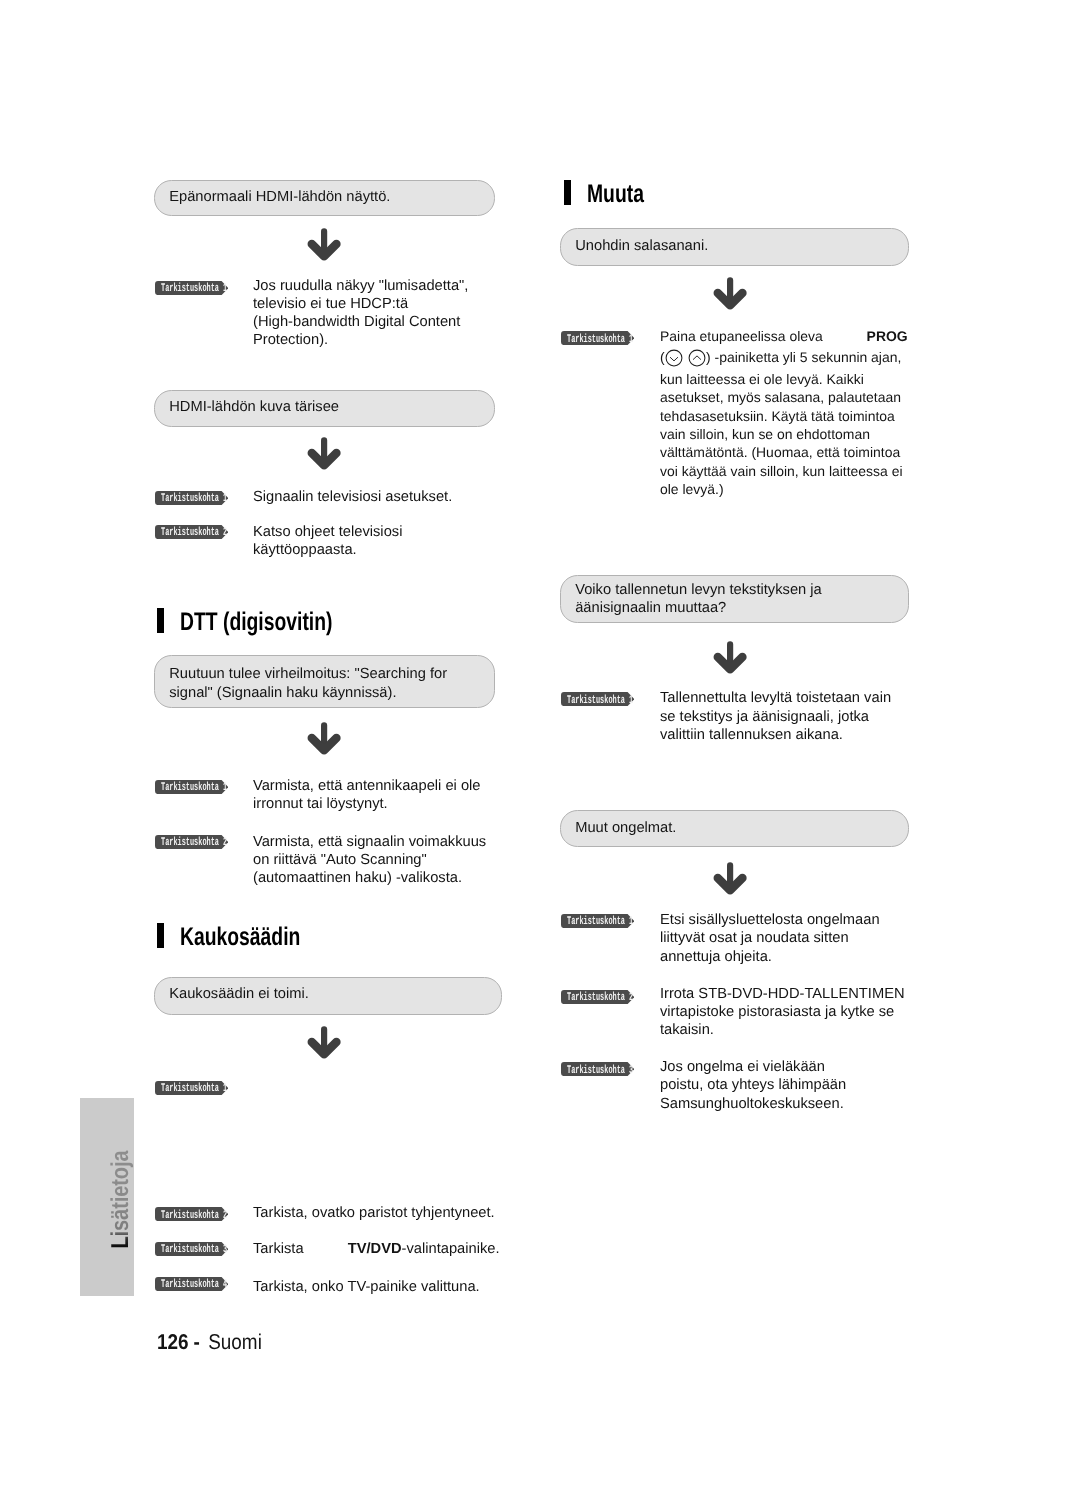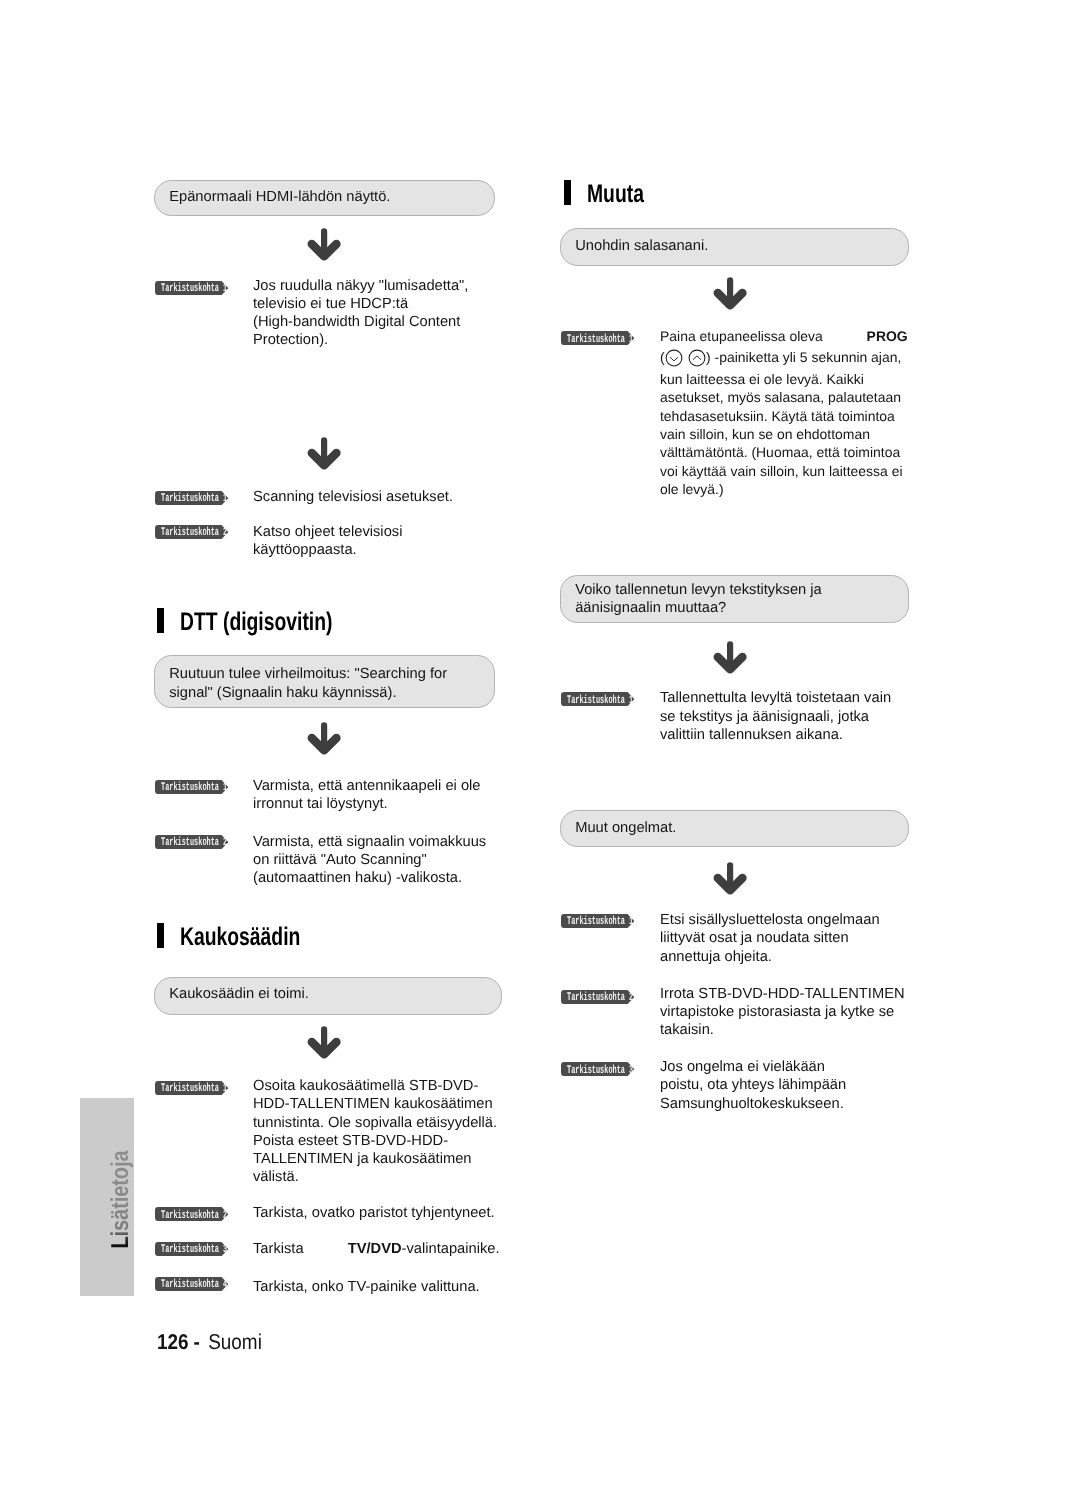--- a/index.html
+++ b/index.html
@@ -74,32 +74,35 @@
         <path d="M3 0 H66.60 L73.40 7.05 L66.60 14.10 H3 A3 3 0 0 1 0 11.10 V3 A3 3 0 0 1 3 0 Z" fill="#4b4b4b"></path>
       </svg>
     <span class="blabel">Tarkistuskohta 1</span>
   </div>
   <div class="ctxt" style="left:253px;top:276.5px">
     <span class="ln">Jos ruudulla näkyy "lumisadetta",</span>
     <span class="ln">televisio ei tue HDCP:tä</span>
     <span class="ln">(High-bandwidth Digital Content</span>
     <span class="ln">Protection).</span>
   </div>
+  <div class="pbox" style="left:154px;top:389.5px;width:341px;height:37px">
+    <div class="ptxt" style="top:7.8px">HDMI-lähdön kuva tärisee</div>
+  </div>
   <div class="arrow" style="left:307px;top:437px"><svg width="36" height="33" viewBox="0 0 36 33">
         <path d="M17.1 3.4 V21.6" stroke="#3e3e3e" stroke-width="6.2" fill="none" stroke-linecap="round"></path>
         <path d="M4.8 16.0 L17.1 28.3 L29.4 16.0" stroke="#3e3e3e" stroke-width="8.5" fill="none" stroke-linecap="round" stroke-linejoin="round"></path>
       </svg></div>
   <div class="badge" style="left:154.5px;top:490.5px;width:73.4px;height:14.1px">
     <svg width="73.4" height="14.1" viewBox="0 0 73.4 14.1" style="display:block">
         <path d="M3 0 H66.60 L73.40 7.05 L66.60 14.10 H3 A3 3 0 0 1 0 11.10 V3 A3 3 0 0 1 3 0 Z" fill="#4b4b4b"></path>
       </svg>
     <span class="blabel">Tarkistuskohta 1</span>
   </div>
   <div class="ctxt" style="left:253px;top:488px">
-    <span class="ln">Scanning televisiosi asetukset.</span>
+    <span class="ln">Signaalin televisiosi asetukset.</span>
   </div>
   <div class="badge" style="left:154.5px;top:524.5px;width:73.4px;height:14.1px">
     <svg width="73.4" height="14.1" viewBox="0 0 73.4 14.1" style="display:block">
         <path d="M3 0 H66.60 L73.40 7.05 L66.60 14.10 H3 A3 3 0 0 1 0 11.10 V3 A3 3 0 0 1 3 0 Z" fill="#4b4b4b"></path>
       </svg>
     <span class="blabel">Tarkistuskohta 2</span>
   </div>
   <div class="ctxt" style="left:253px;top:523px">
     <span class="ln">Katso ohjeet televisiosi</span>
     <span class="ln">käyttöoppaasta.</span>
@@ -146,28 +149,20 @@
   </div>
   <div class="arrow" style="left:307px;top:1026px"><svg width="36" height="33" viewBox="0 0 36 33">
         <path d="M17.1 3.4 V21.6" stroke="#3e3e3e" stroke-width="6.2" fill="none" stroke-linecap="round"></path>
         <path d="M4.8 16.0 L17.1 28.3 L29.4 16.0" stroke="#3e3e3e" stroke-width="8.5" fill="none" stroke-linecap="round" stroke-linejoin="round"></path>
       </svg></div>
   <div class="badge" style="left:154.5px;top:1080.8px;width:73.4px;height:14.1px">
     <svg width="73.4" height="14.1" viewBox="0 0 73.4 14.1" style="display:block">
         <path d="M3 0 H66.60 L73.40 7.05 L66.60 14.10 H3 A3 3 0 0 1 0 11.10 V3 A3 3 0 0 1 3 0 Z" fill="#4b4b4b"></path>
       </svg>
     <span class="blabel">Tarkistuskohta 1</span>
-  </div>
-  <div class="ctxt" style="left:253px;top:1077px">
-    <span class="ln">Osoita kaukosäätimellä STB-DVD-</span>
-    <span class="ln">HDD-TALLENTIMEN kaukosäätimen</span>
-    <span class="ln">tunnistinta. Ole sopivalla etäisyydellä.</span>
-    <span class="ln">Poista esteet STB-DVD-HDD-</span>
-    <span class="ln">TALLENTIMEN ja kaukosäätimen</span>
-    <span class="ln">välistä.</span>
   </div>
   <div class="badge" style="left:154.5px;top:1207.4px;width:73.4px;height:14.1px">
     <svg width="73.4" height="14.1" viewBox="0 0 73.4 14.1" style="display:block">
         <path d="M3 0 H66.60 L73.40 7.05 L66.60 14.10 H3 A3 3 0 0 1 0 11.10 V3 A3 3 0 0 1 3 0 Z" fill="#4b4b4b"></path>
       </svg>
     <span class="blabel">Tarkistuskohta 2</span>
   </div>
   <div class="ctxt" style="left:253px;top:1204px">
     <span class="ln">Tarkista, ovatko paristot tyhjentyneet.</span>
   </div>

